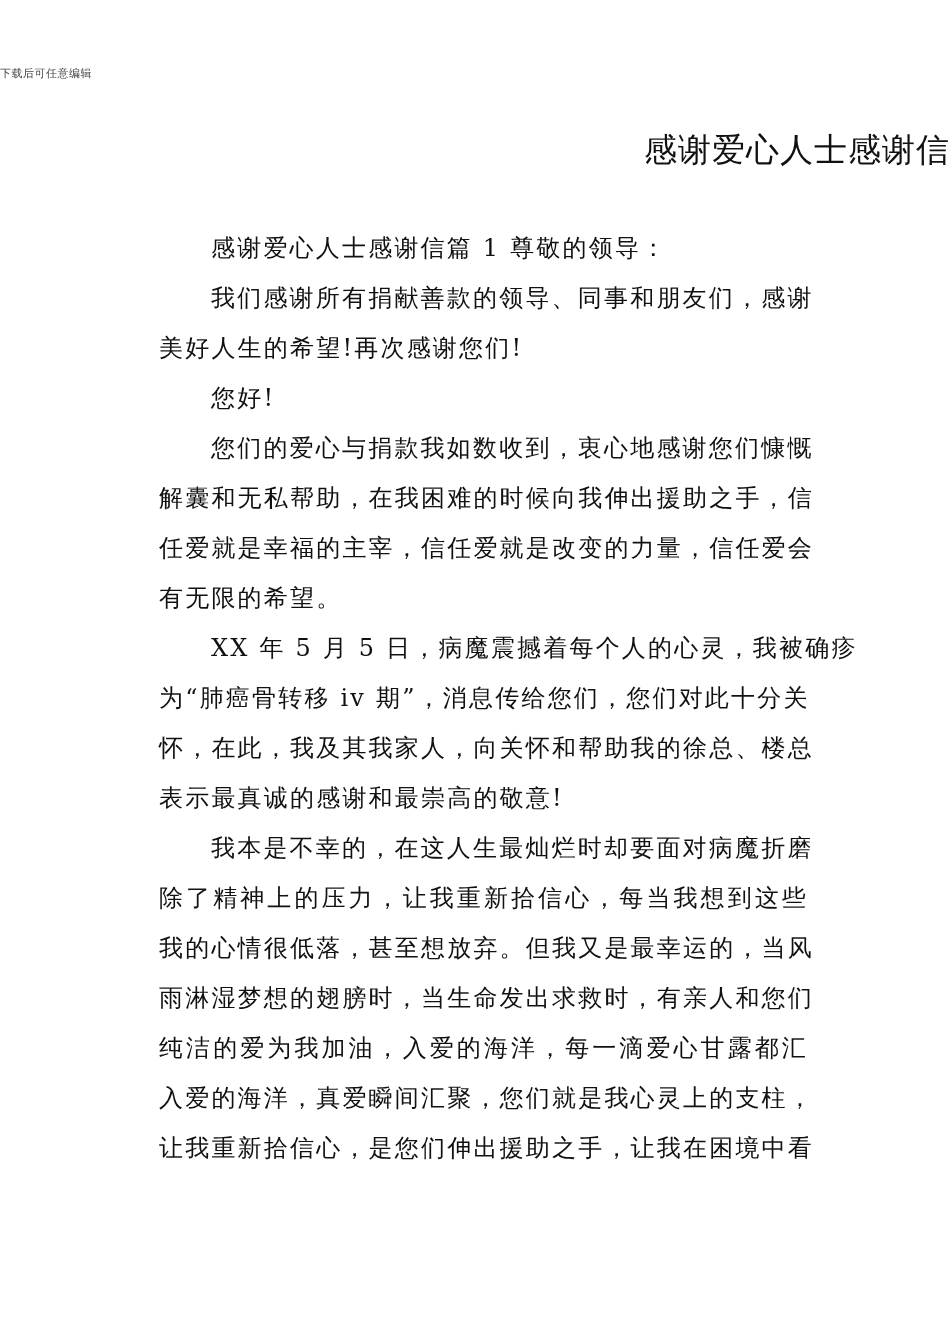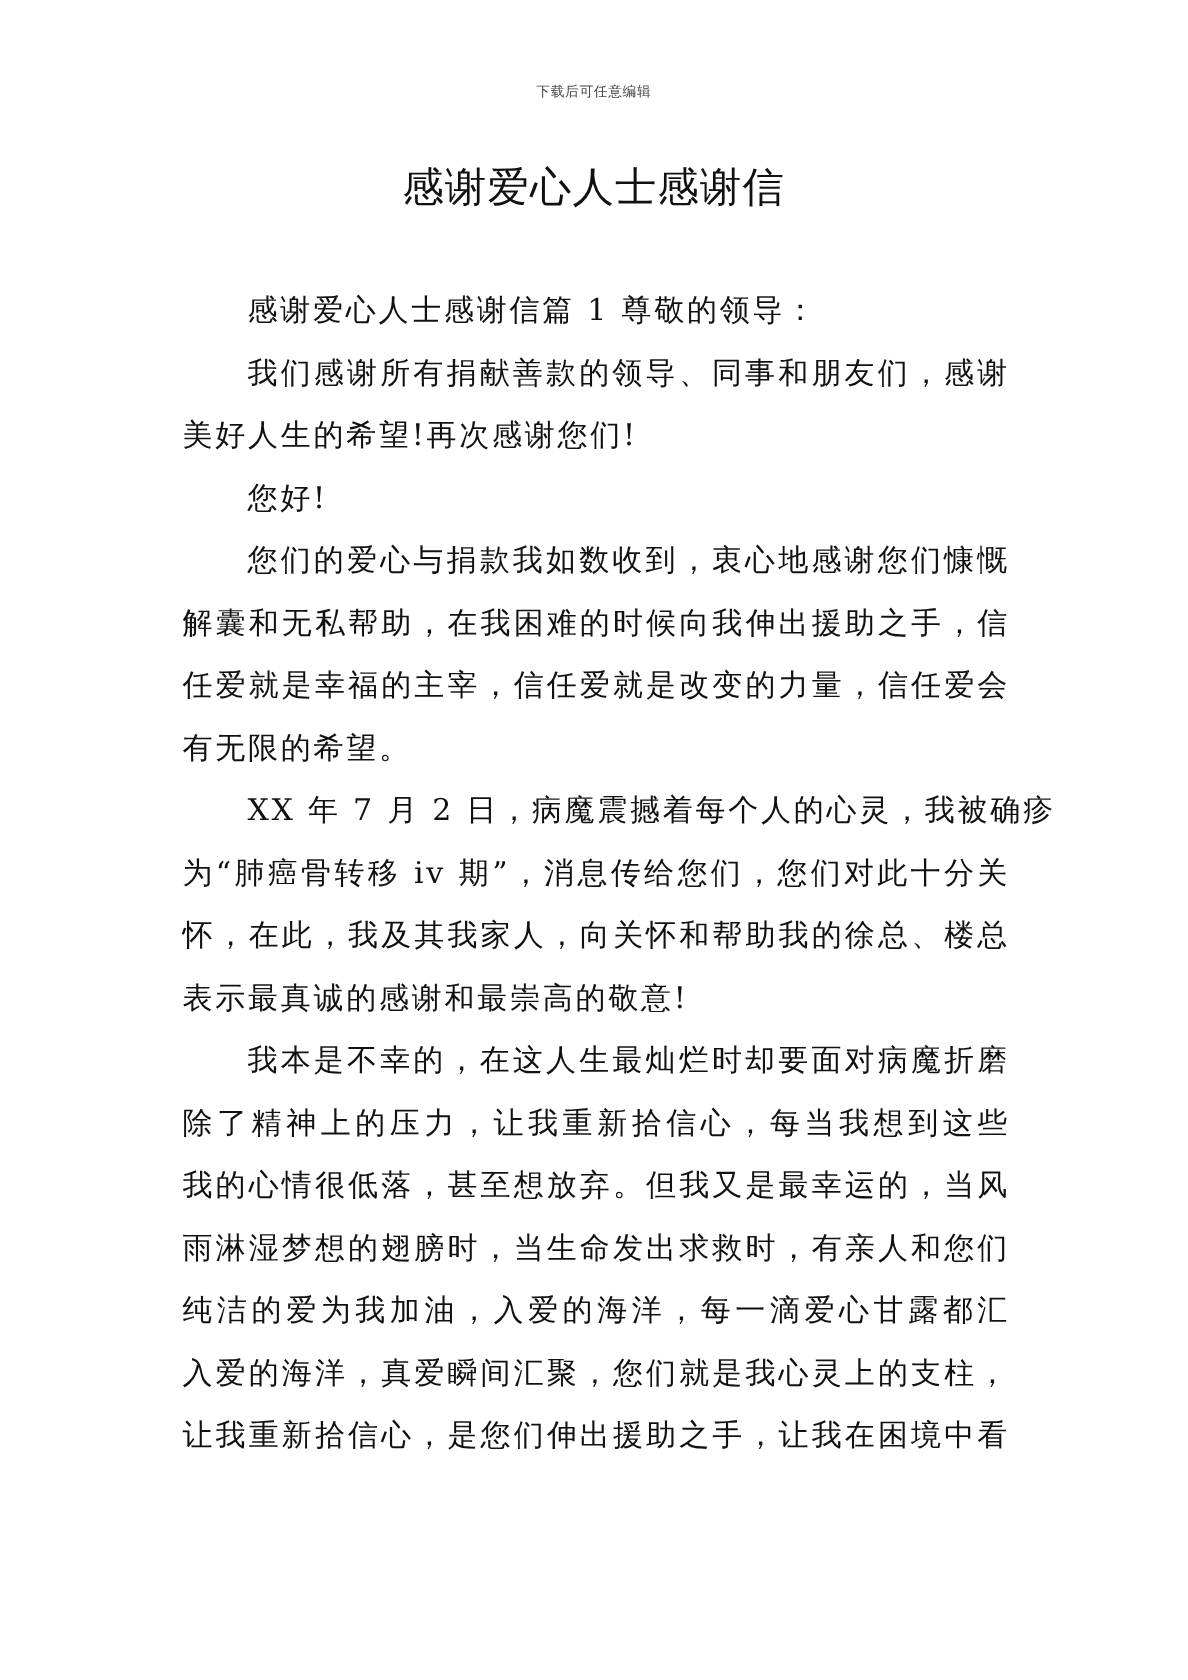--- a/index.html
+++ b/index.html
@@ -20,50 +20,51 @@
       left: 0; top: 0;
       width: 950px;
       height: 1344px;
       background: #ffffff;
     }
     .header-note {
       position: absolute;
       top: 66px;
       left: 0;
       width: 950px;
-      text-align: center;
+      text-align: left;
       font-size: 11px;
       color: #444444;
       letter-spacing: 0.5px;
     }
     .doc-title {
       position: absolute;
       top: 128px;
       left: 0;
       width: 950px;
-      text-align: center;
+      text-align: right;
       font-family: "DejaVu Sans", "Liberation Sans", sans-serif;
       font-size: 33px;
       color: #111111;
       letter-spacing: 1px;
     }
     .body-text {
       position: absolute;
       top: 230px;
       left: 146px;
       width: 662px;
     }
     .line {
       height: 50px;
       line-height: 36px;
       font-size: 24px;
       white-space: nowrap;
       letter-spacing: 2.2px;
       text-align: justify;
       text-align-last: justify;
+      margin-left: 13px;
     }
     .line.last {
       text-align-last: left;
     }
     .line.indent {
       padding-left: 52px;
     }
   </style>
 </head>
 <body>
@@ -79,21 +80,21 @@
     <div class="line indent">我们感谢所有捐献善款的领导、同事和朋友们，感谢</div>
     <div class="line last">美好人生的希望!再次感谢您们!</div>
 
     <div class="line indent last">您好!</div>
 
     <div class="line indent">您们的爱心与捐款我如数收到，衷心地感谢您们慷慨</div>
     <div class="line">解囊和无私帮助，在我困难的时候向我伸出援助之手，信</div>
     <div class="line">任爱就是幸福的主宰，信任爱就是改变的力量，信任爱会</div>
     <div class="line last">有无限的希望。</div>
 
-    <div class="line indent">XX 年 7 月 2 日，病魔震撼着每个人的心灵，我被确疹</div>
+    <div class="line indent">XX 年 5 月 5 日，病魔震撼着每个人的心灵，我被确疹</div>
     <div class="line">为“肺癌骨转移 iv 期”，消息传给您们，您们对此十分关</div>
     <div class="line">怀，在此，我及其我家人，向关怀和帮助我的徐总、楼总</div>
     <div class="line last">表示最真诚的感谢和最崇高的敬意!</div>
 
     <div class="line indent">我本是不幸的，在这人生最灿烂时却要面对病魔折磨</div>
     <div class="line">除了精神上的压力，让我重新拾信心，每当我想到这些</div>
     <div class="line">我的心情很低落，甚至想放弃。但我又是最幸运的，当风</div>
     <div class="line">雨淋湿梦想的翅膀时，当生命发出求救时，有亲人和您们</div>
     <div class="line">纯洁的爱为我加油，入爱的海洋，每一滴爱心甘露都汇</div>
     <div class="line">入爱的海洋，真爱瞬间汇聚，您们就是我心灵上的支柱，</div>

